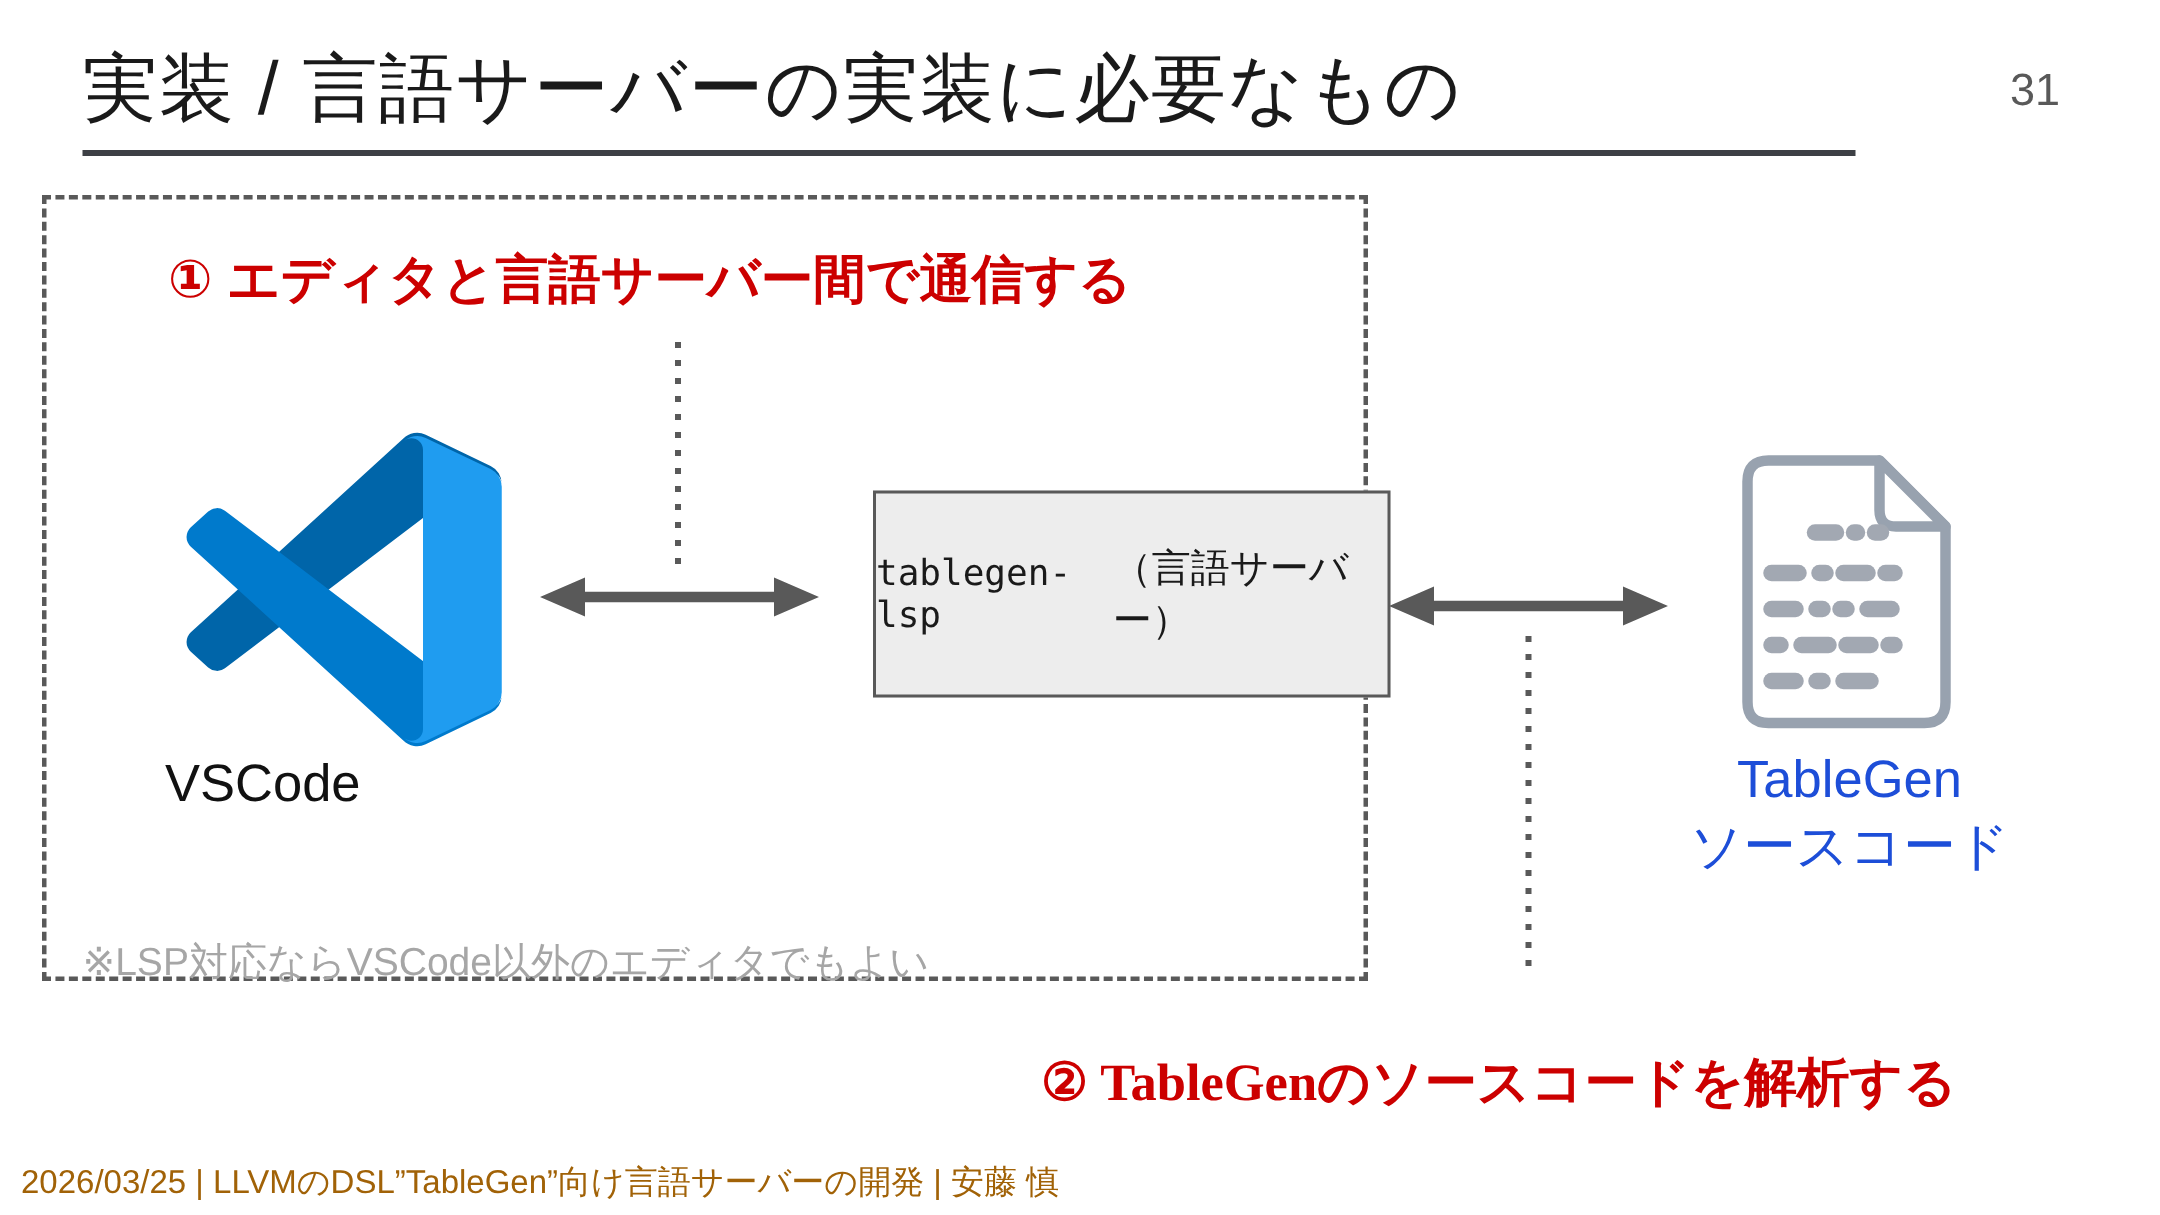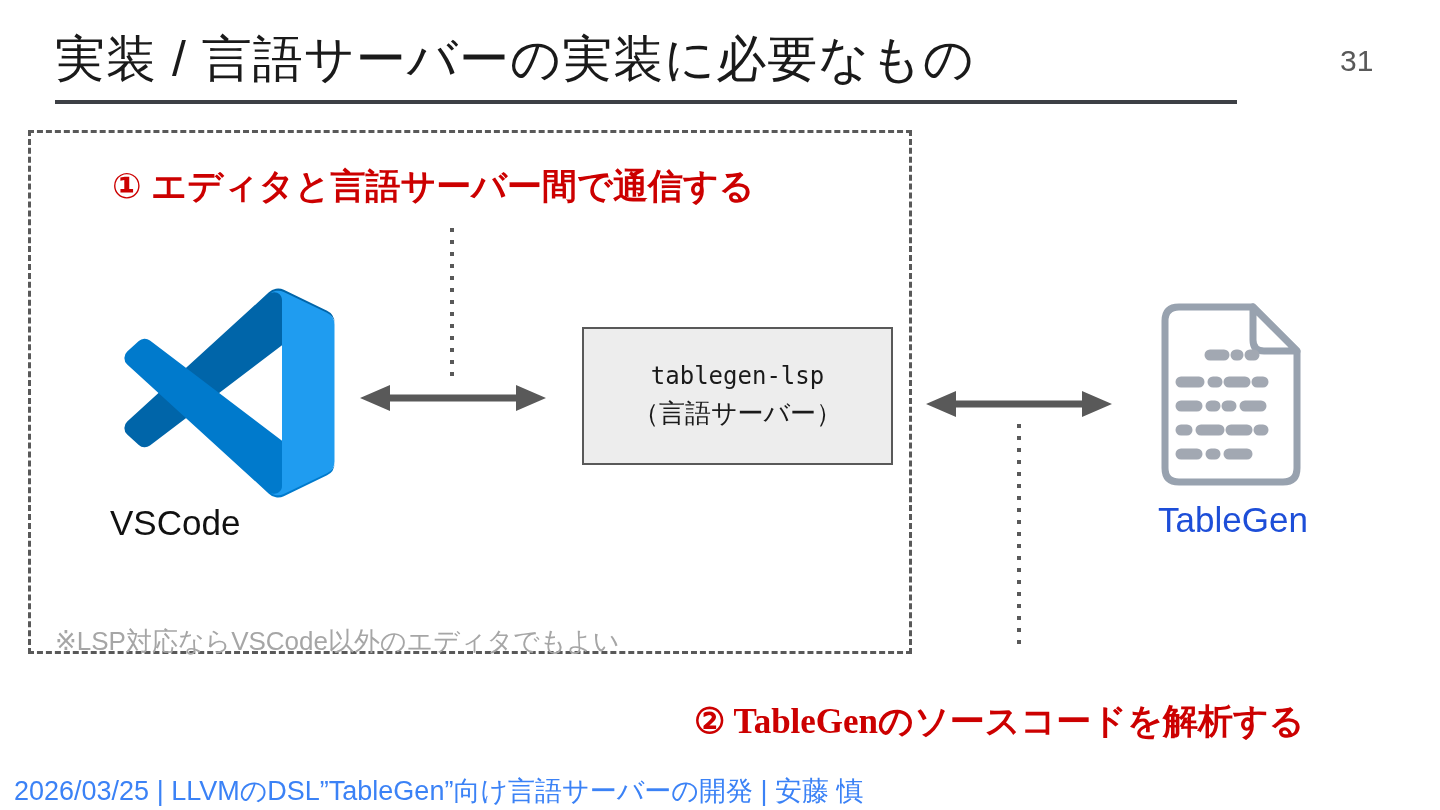--- a/index.html
+++ b/index.html
@@ -45,23 +45,23 @@
 
   
   .vscode-logo{left:122px;top:288px;width:215px;height:210px;}
   .vscode-label{
     left:110px;top:503px;width:240px;text-align:left;
     font-size:35px;color:#111111;
   }
 
   
   .server-box{
-    left:582px;top:327px;width:311px;height:138px;box-sizing:border-box;
+    left:582px;top:327px;width:345px;height:138px;box-sizing:border-box;
     background:#ededed;border:2px solid #595959;
-    display:flex;flex-direction:column;align-items:center;justify-content:center;
+    display:flex;flex-direction:row;align-items:center;justify-content:center;
     gap:6px;
   }
   .server-box-line1{
     font-family:"DejaVu Sans Mono","Liberation Mono",monospace;
     font-size:24px;color:#1a1a1a;
   }
   .server-box-line2{font-size:26px;color:#1a1a1a;}
 
   
   .h-arrow{height:30px;width:190px;}
@@ -70,21 +70,21 @@
 
   
   .doc-icon{left:1157px;top:302px;width:146px;height:186px;}
   .tablegen-label{
     left:1098px;top:498px;width:270px;text-align:center;
     font-size:35px;color:#1d4ed8;line-height:1.28;
   }
 
   
   .note-text{left:55px;top:584px;font-size:26px;color:#a6a6a6;white-space:nowrap;margin-top:40px;}
-  .footer-text{left:14px;top:773px;font-size:27px;color:#3b82f6;white-space:nowrap;}
+  .footer-text{left:14px;top:773px;font-size:22px;color:#a16207;white-space:nowrap;}
 </style>
 </head>
 <body>
 
 <div class="abs slide-title">実装 / 言語サーバーの実装に必要なもの</div>
 <div class="abs title-underline"></div>
 <div class="abs page-number">31</div>
 
 <div class="abs dashed-box"></div>
 
@@ -143,19 +143,20 @@
         <line x1="74" y1="128" x2="90" y2="128"></line>
         <line x1="102" y1="128" x2="106" y2="128"></line>
       <line x1="24" y1="152" x2="40" y2="152"></line>
         <line x1="54" y1="152" x2="58" y2="152"></line>
         <line x1="72" y1="152" x2="90" y2="152"></line>
     </g>
   </svg>
 </div>
 <div class="abs tablegen-label">
   <div>TableGen</div>
+  <div>ソースコード</div>
 </div>
 
 <div class="abs note-text">※LSP対応ならVSCode以外のエディタでもよい</div>
 
 <div class="abs annotation annotation-2">② TableGenのソースコードを解析する</div>
 
 <div class="abs footer-text">2026/03/25 | LLVMのDSL”TableGen”向け言語サーバーの開発 | 安藤 慎</div>
 
 </body></html>

